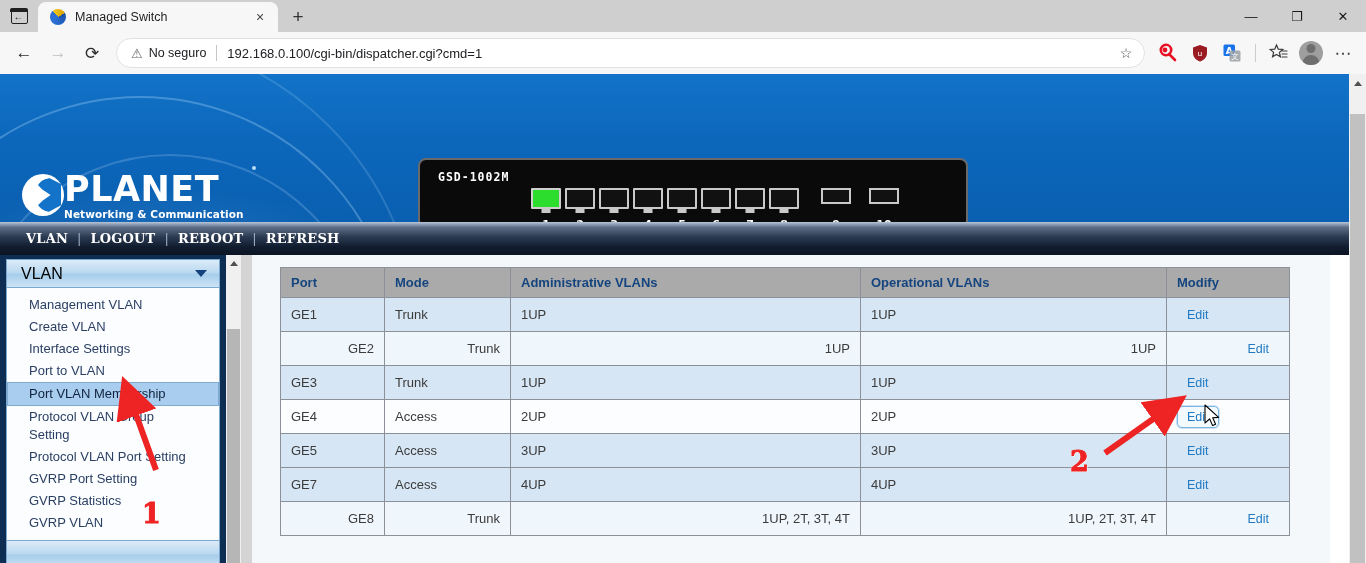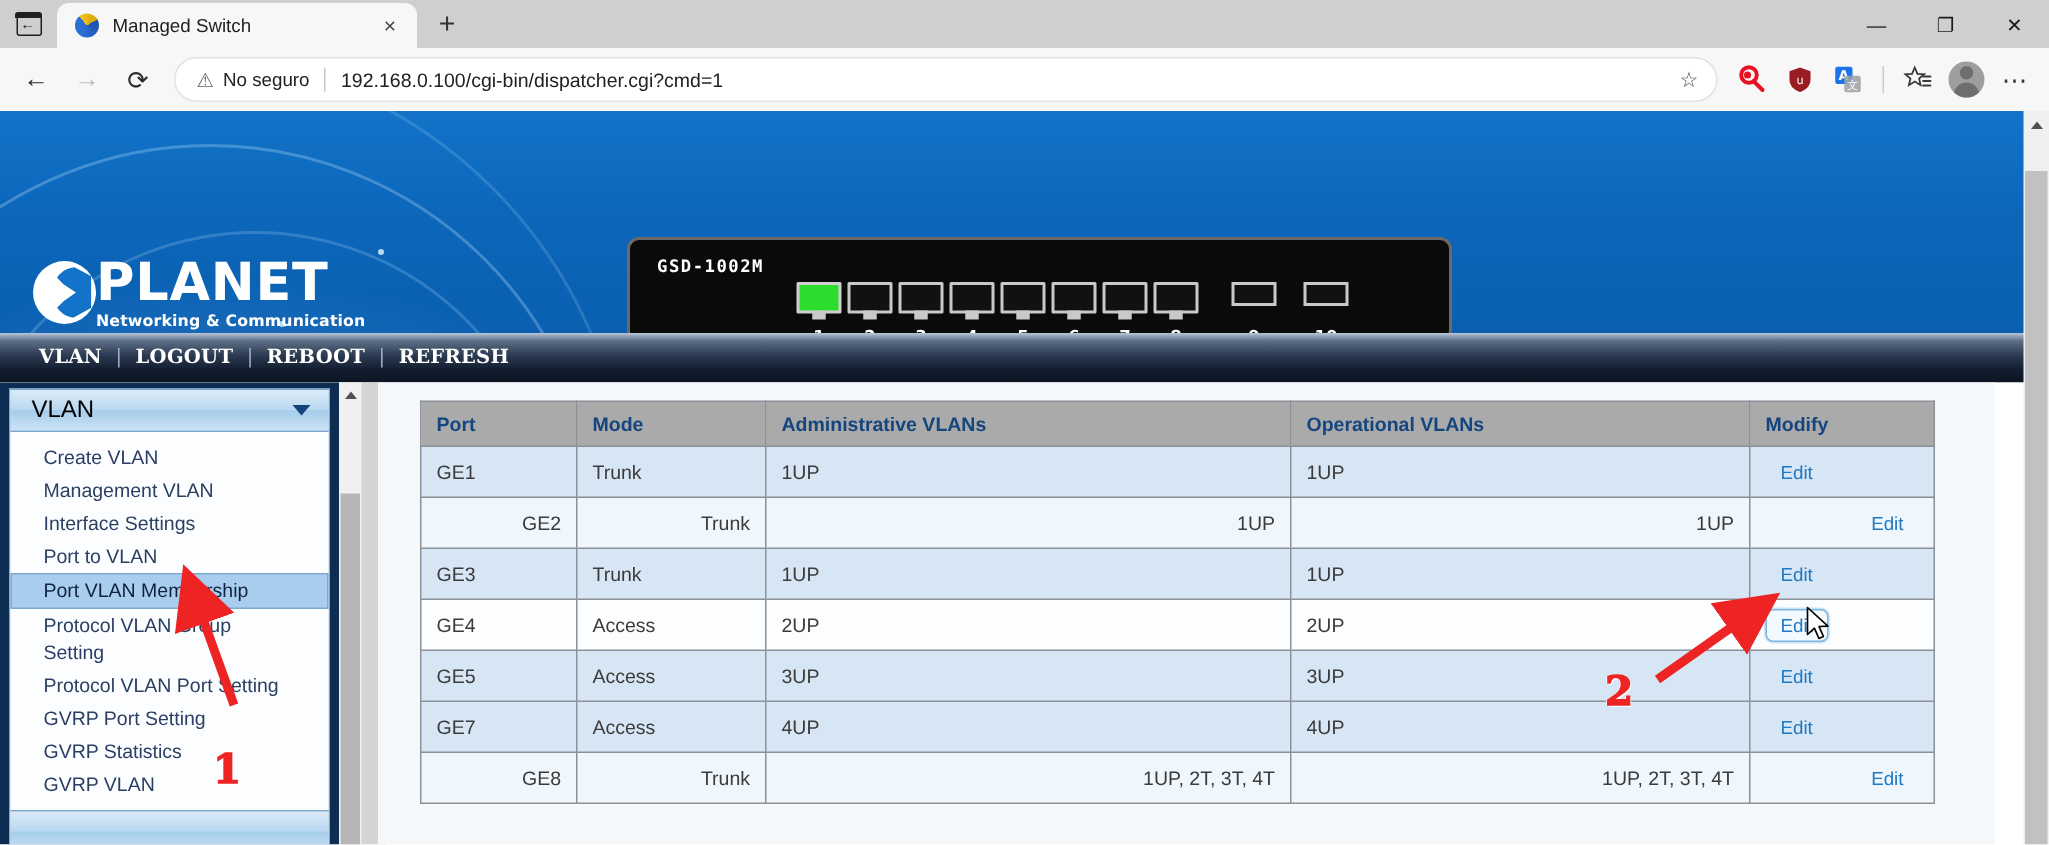--- a/index.html
+++ b/index.html
@@ -450,22 +450,22 @@
 
     <div class="body-area">
 
       <div class="left-rail">
         <div class="menu-box">
           <div class="menu-head">
             <span>VLAN</span>
             <span class="chev"></span>
           </div>
           <div class="menu-list">
+            <div class="menu-item">Management VLAN</div>
             <div class="menu-item">Create VLAN</div>
-            <div class="menu-item">Management VLAN</div>
             <div class="menu-item">Interface Settings</div>
             <div class="menu-item">Port to VLAN</div>
             <div class="menu-item selected">Port VLAN Membership</div>
             <div class="menu-item" style="padding-right:28px;">Protocol VLAN Group Setting</div>
             <div class="menu-item">Protocol VLAN Port Setting</div>
             <div class="menu-item">GVRP Port Setting</div>
             <div class="menu-item">GVRP Statistics</div>
             <div class="menu-item">GVRP VLAN</div>
           </div>
           <div class="menu-head second">

